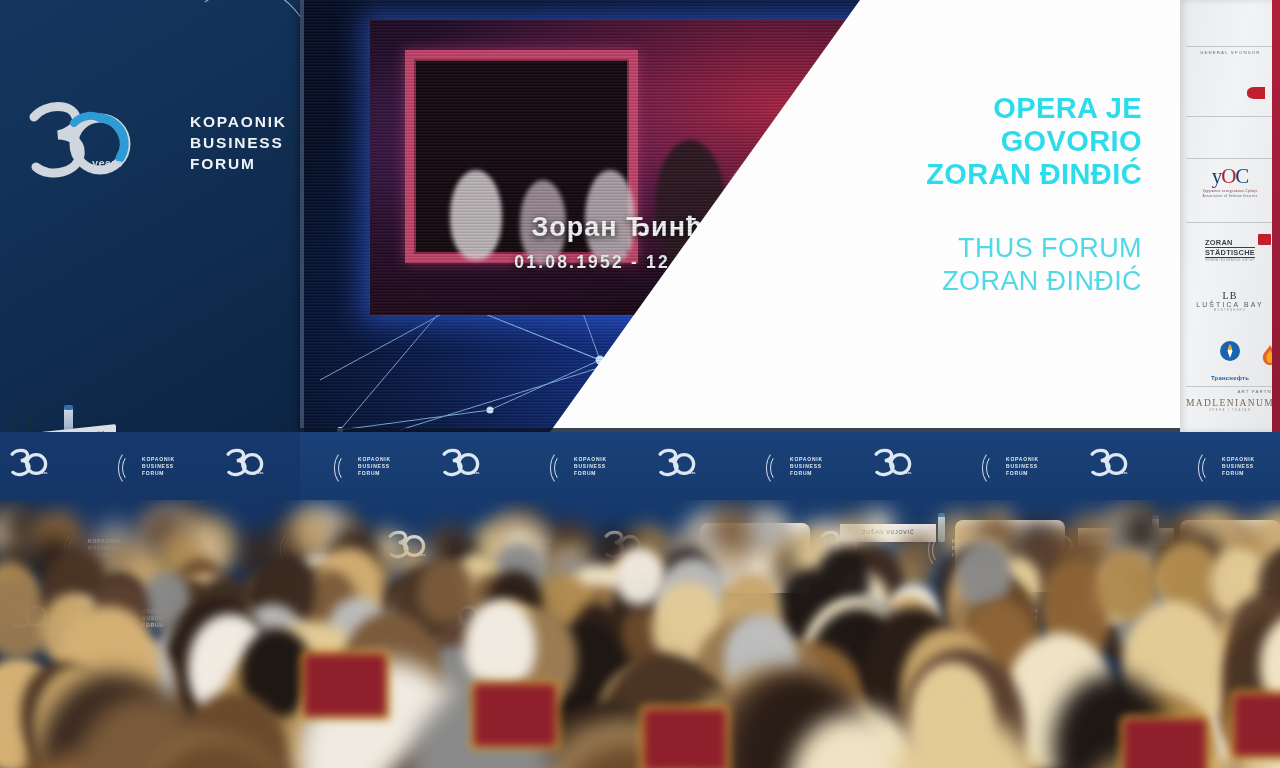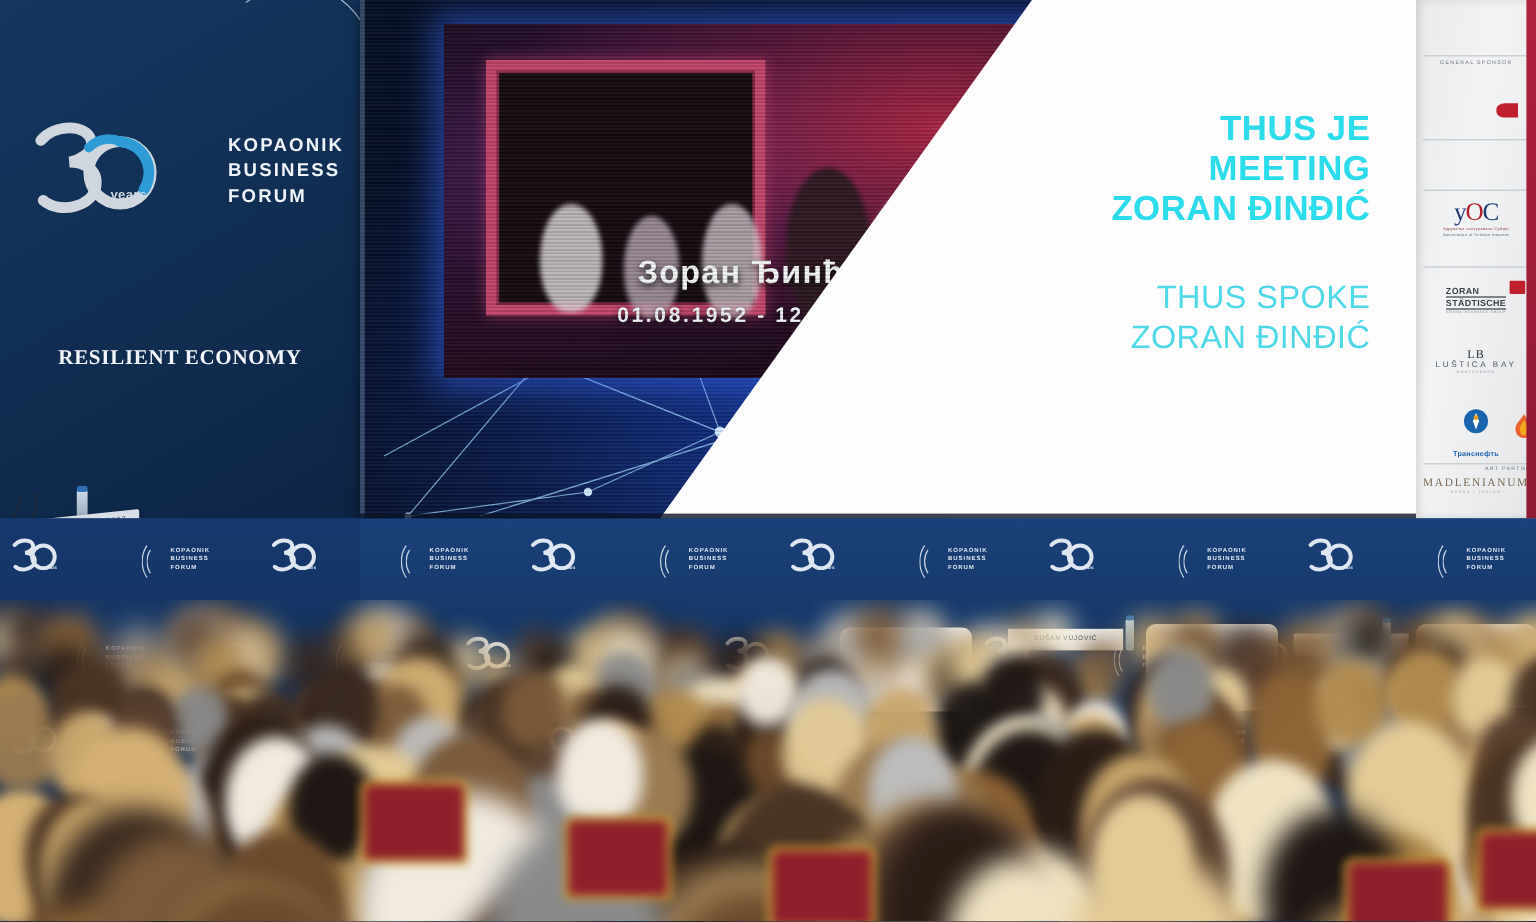--- a/index.html
+++ b/index.html
@@ -148,21 +148,20 @@
       </div>
 
       <div class="kbf-text">
         <div>KOPAONIK</div>
         <div>BUSINESS</div>
         <div>FORUM</div>
       </div>
     </div>
 
     <div class="tagline">
-      <div>RESILIENT ECONOMY</div>
     </div>
   </div>
 
   <div class="podium">
     <div class="laptop"></div>
     <div class="bottle"></div>
     <div class="bottle-cap"></div>
     <div class="mic" style="left:8px;top:4px;width:2px;height:30px;transform:rotate(18deg);"></div>
     <div class="mic" style="left:24px;top:2px;width:2px;height:32px;transform:rotate(10deg);"></div>
     <div class="podium-top"></div>
@@ -234,26 +233,26 @@
       <div class="scanlines"></div>
     </div>
 
     <svg style="position:absolute;left:0;top:0;width:880px;height:432px;" viewBox="0 0 880 432" preserveAspectRatio="none">
       <polygon points="880,0 880,432 490,432 880,30" fill="#fdfdfe"></polygon>
       <polygon points="565,0 880,0 880,30 565,0" fill="#fdfdfe"></polygon>
       <polygon points="560,0 880,0 880,432 250,432" fill="#fdfdfe"></polygon>
     </svg>
 
     <div class="slide-title">
-      <div>THUS JE</div>
-      <div>MEETING</div>
+      <div>OPERA JE</div>
+      <div>GOVORIO</div>
       <div>ZORAN ĐINĐIĆ</div>
     </div>
     <div class="slide-sub">
-      <div>THUS SPOKE</div>
+      <div>THUS FORUM</div>
       <div>ZORAN ĐINĐIĆ</div>
     </div>
 
     <div class="screen-edge-l"></div>
     <div class="screen-edge-b"></div>
   </div>
 
   <div class="sponsor-panel">
 
     <div class="sp-rule" style="top:46px;"></div>

